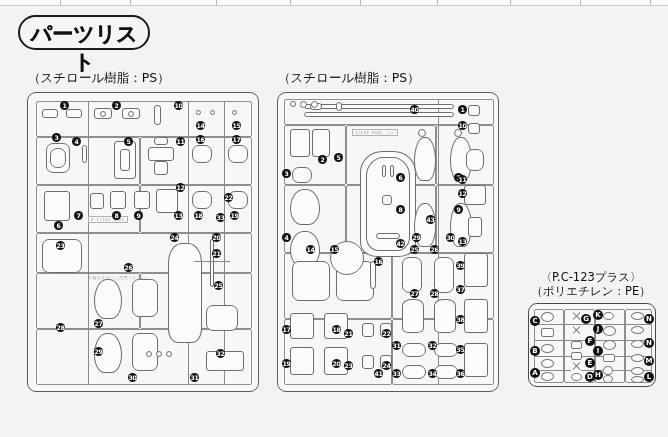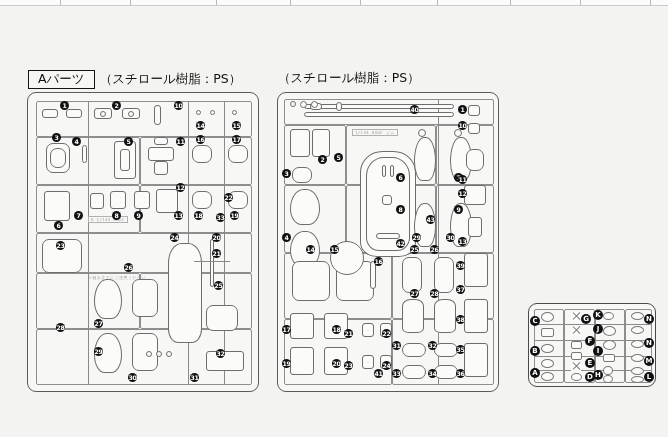--- a/index.html
+++ b/index.html
@@ -104,23 +104,25 @@
       <i style="left:130px"></i>
       <i style="left:216px"></i>
     <i style="left:290px"></i>
       <i style="left:360px"></i>
       <i style="left:437px"></i>
     <i style="left:510px"></i>
       <i style="left:580px"></i>
       <i style="left:650px"></i>
   </div>
 
+  <div class="title-bubble">
+    <span>パーツリスト</span>
+  </div>
 
   <div class="sec-head" style="left:28px;top:70px;">
-    <div class="sec-box">Aパーツ</div>
     <div class="sec-paren">（スチロール樹脂：PS）</div>
   </div>
 
   <div class="runner" style="left:27px;top:92px;width:232px;height:300px;">
 
     <div class="bar" style="left:8px;top:8px;width:216px;height:36px;"></div>
     <div class="bar" style="left:8px;top:44px;width:104px;height:48px;"></div>
     <div class="bar" style="left:112px;top:44px;width:112px;height:48px;"></div>
     <div class="bar" style="left:8px;top:92px;width:104px;height:48px;"></div>
     <div class="bar" style="left:112px;top:92px;width:112px;height:48px;"></div>
@@ -331,20 +333,24 @@
     <div class="num" style="left:178px;top:276px;">36</div>
     <div class="num" style="left:178px;top:192px;">37</div>
     <div class="num" style="left:178px;top:222px;">38</div>
     <div class="num" style="left:178px;top:168px;">39</div>
     <div class="num" style="left:132px;top:12px;">40</div>
     <div class="num" style="left:96px;top:276px;">41</div>
     <div class="num" style="left:118px;top:146px;">42</div>
     <div class="num" style="left:148px;top:122px;">43</div>
   </div>
 
+  <div class="pc-title" style="left:516px;top:270px;width:150px;">
+    <div>〈P.C-123プラス〉</div>
+    <div>（ポリエチレン：PE）</div>
+  </div>
 
   <div class="pc-runner" style="left:528px;top:303px;width:128px;height:84px;">
     <div class="bar" style="left:5px;top:5px;width:30px;height:74px;"></div>
     <div class="bar" style="left:35px;top:5px;width:31px;height:74px;"></div>
     <div class="bar" style="left:66px;top:5px;width:30px;height:74px;"></div>
     <div class="bar" style="left:96px;top:5px;width:27px;height:74px;"></div>
     <div class="hair" style="left:5px;top:20px;width:118px;height:1px;"></div>
     <div class="hair" style="left:5px;top:36px;width:118px;height:1px;"></div>
     <div class="hair" style="left:5px;top:52px;width:118px;height:1px;"></div>
     <div class="hair" style="left:5px;top:66px;width:118px;height:1px;"></div>

